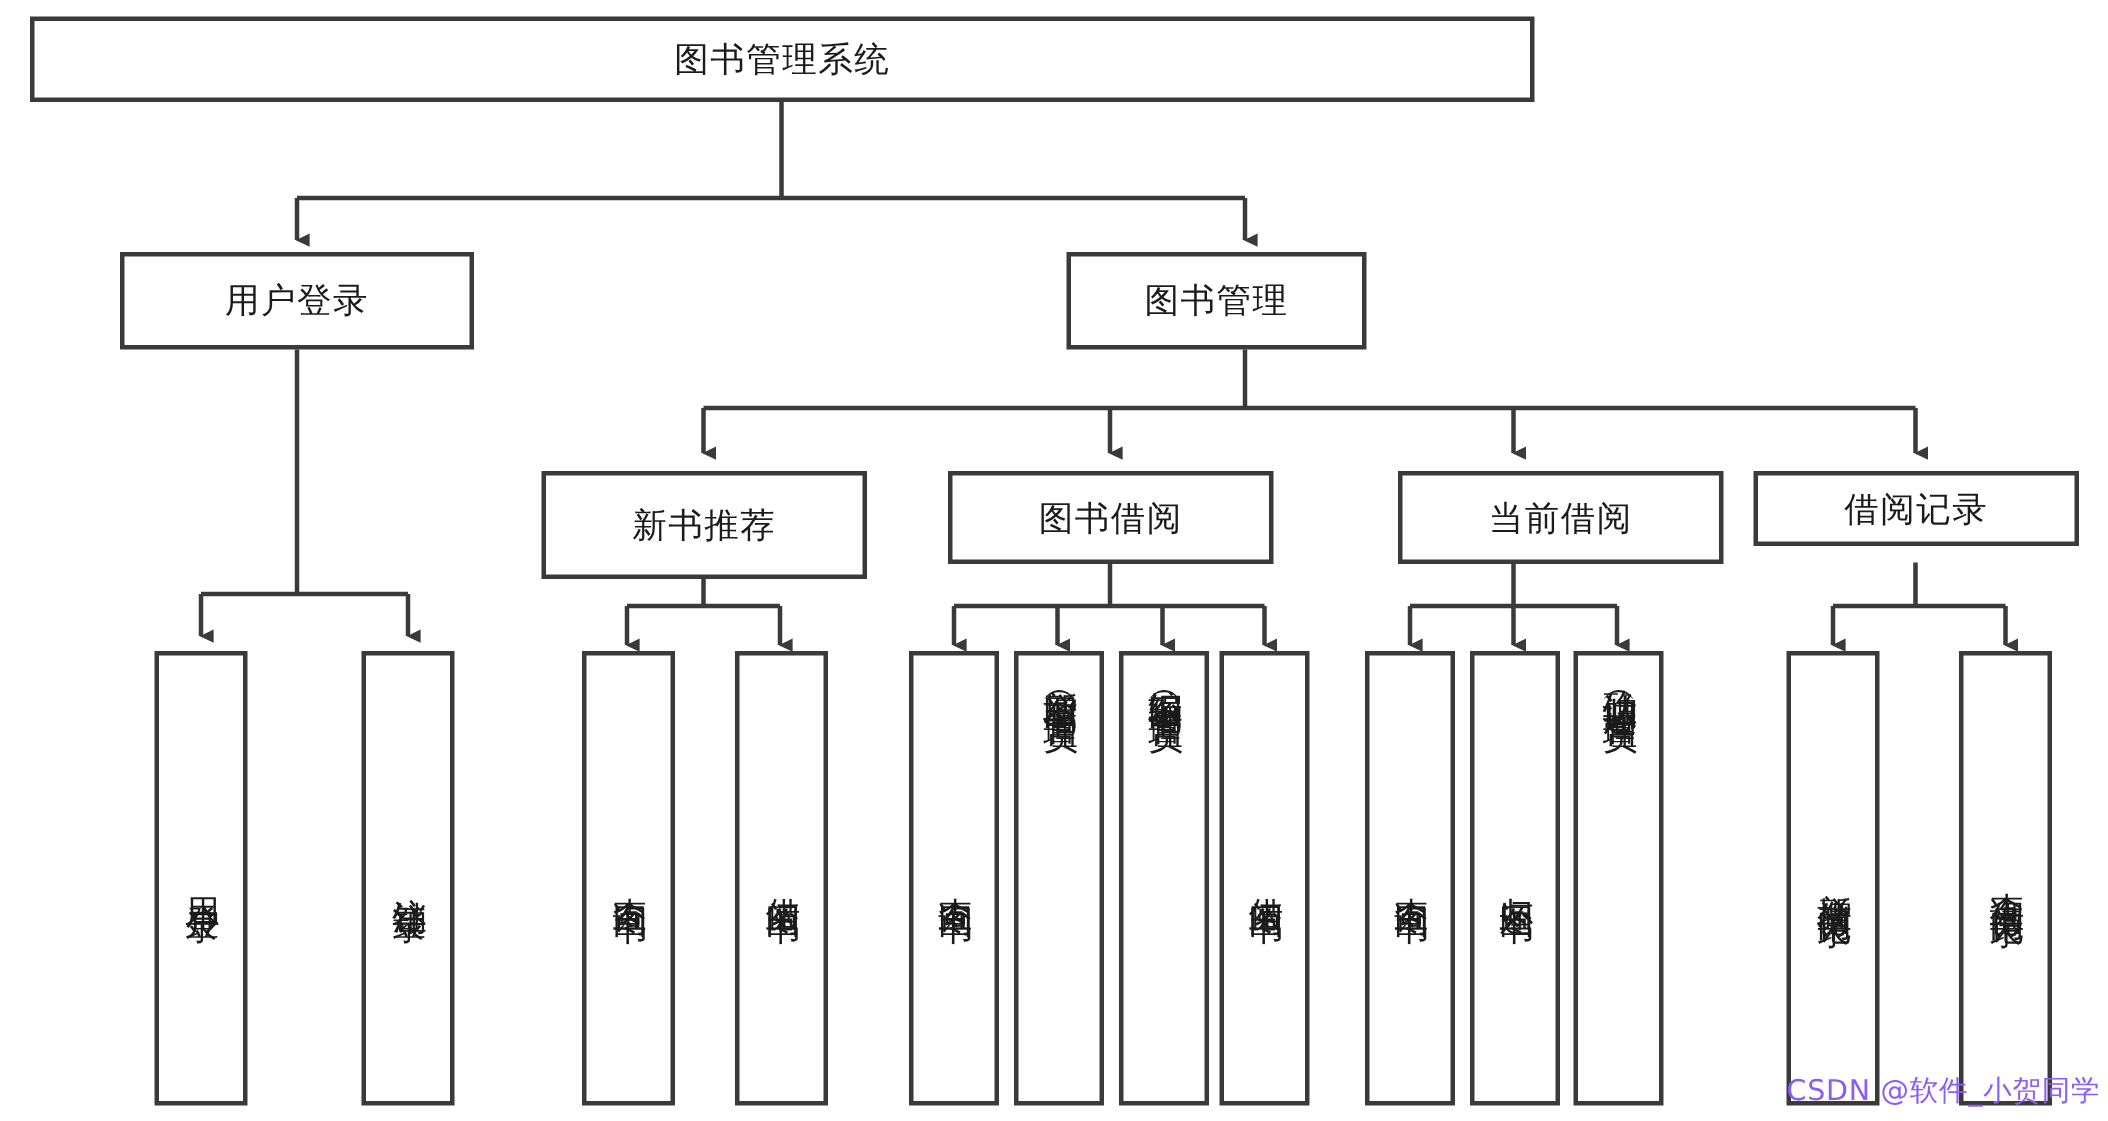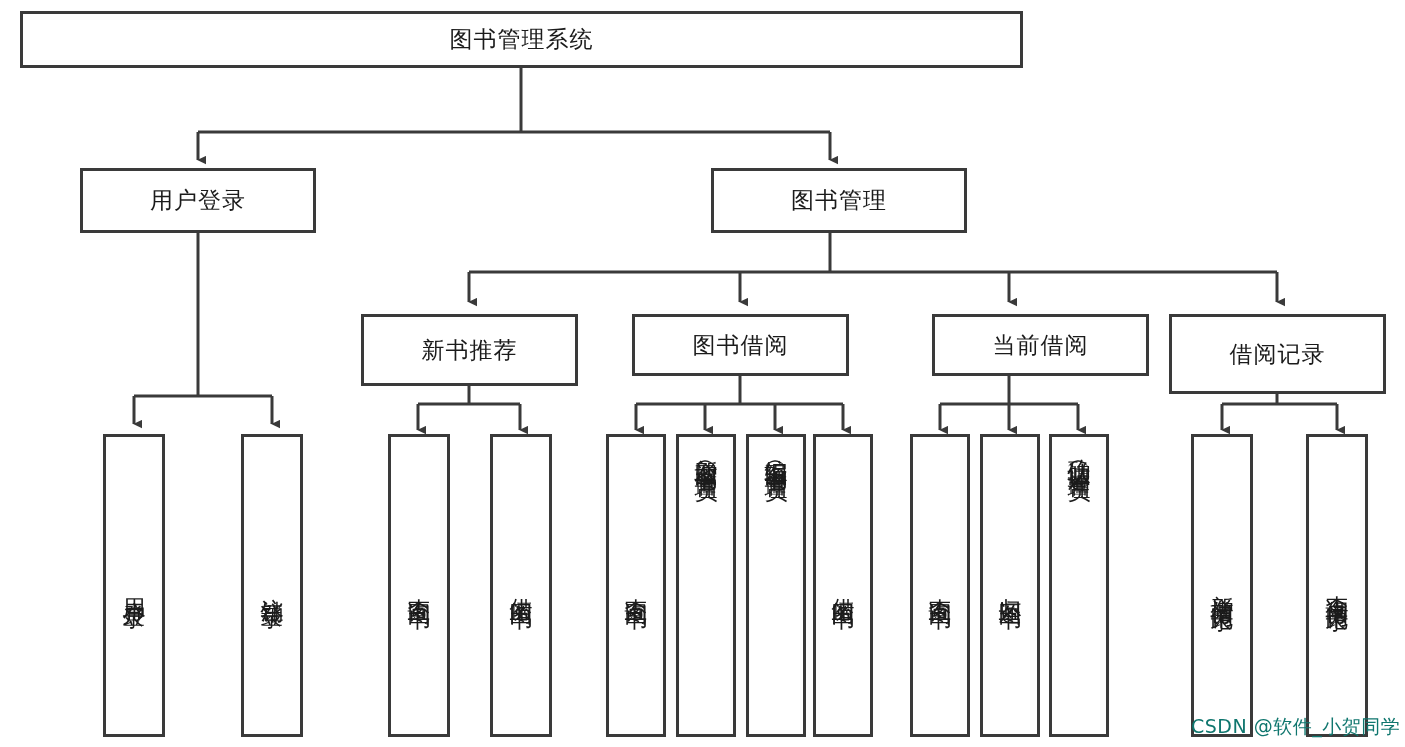--- a/index.html
+++ b/index.html
@@ -56,21 +56,21 @@
   .node.v.top-align {
     align-items: flex-start;
   }
   .htext {
     display: block;
     white-space: nowrap;
   }
   .watermark {
     position: absolute;
     font-size: 19px;
-    color: #0f766e;
+    color: #8b5cf6;
     white-space: nowrap;
     letter-spacing: 0.5px;
   }
 </style>
 </head>
 <body>
 
 <div id="canvas">
 
   <svg id="wires" viewBox="0 0 1405 747">
@@ -123,34 +123,34 @@
     </g>
   </svg>
 
   <div class="node h" style="left:20px; top:11px; width:1003px; height:57px;">
     <span class="htext">图书管理系统</span>
   </div>
 
   <div class="node h" style="left:80px; top:168px; width:236px; height:65px;">
     <span class="htext">用户登录</span>
   </div>
-  <div class="node h" style="left:711px; top:168px; width:256px; height:65px;">
+  <div class="node h" style="left:711px; top:168px; width:200px; height:65px;">
     <span class="htext">图书管理</span>
   </div>
 
   <div class="node h" style="left:361px; top:314px; width:217px; height:72px;">
     <span class="htext">新书推荐</span>
   </div>
   <div class="node h" style="left:632px; top:314px; width:217px; height:62px;">
     <span class="htext">图书借阅</span>
   </div>
   <div class="node h" style="left:932px; top:314px; width:217px; height:62px;">
     <span class="htext">当前借阅</span>
   </div>
-  <div class="node h" style="left:1169px; top:314px; width:217px; height:80px;">
+  <div class="node h" style="left:1169px; top:314px; width:217px; height:50px;">
     <span class="htext">借阅记录</span>
   </div>
 
   <div class="node v" style="left:103px; top:434px; width:62px; height:303px;">
     <span class="vtext">用户登录</span>
   </div>
   <div class="node v" style="left:241px; top:434px; width:62px; height:303px;">
     <span class="vtext">注销登录</span>
   </div>
 

